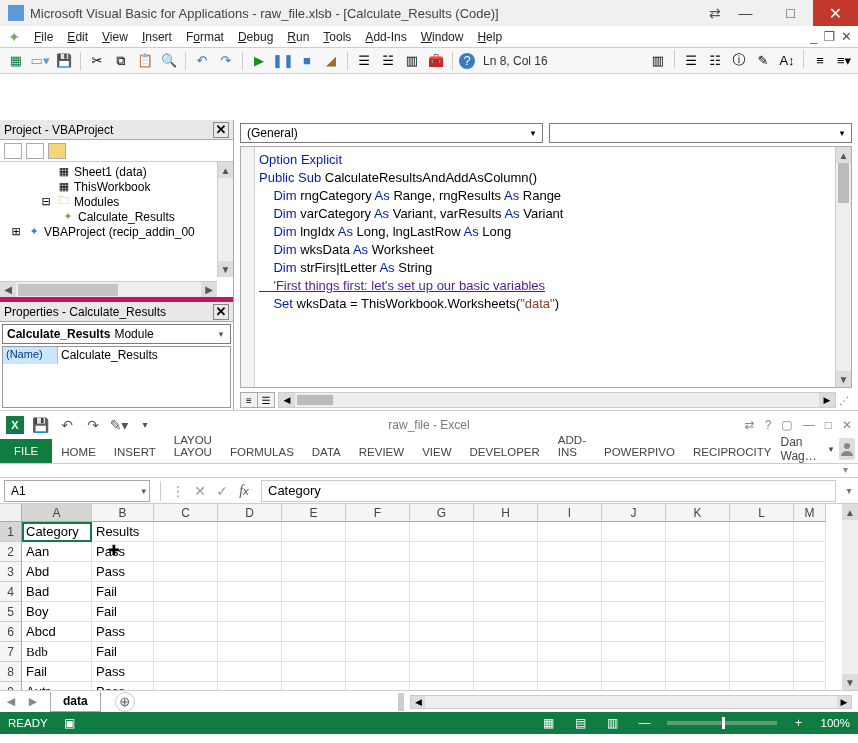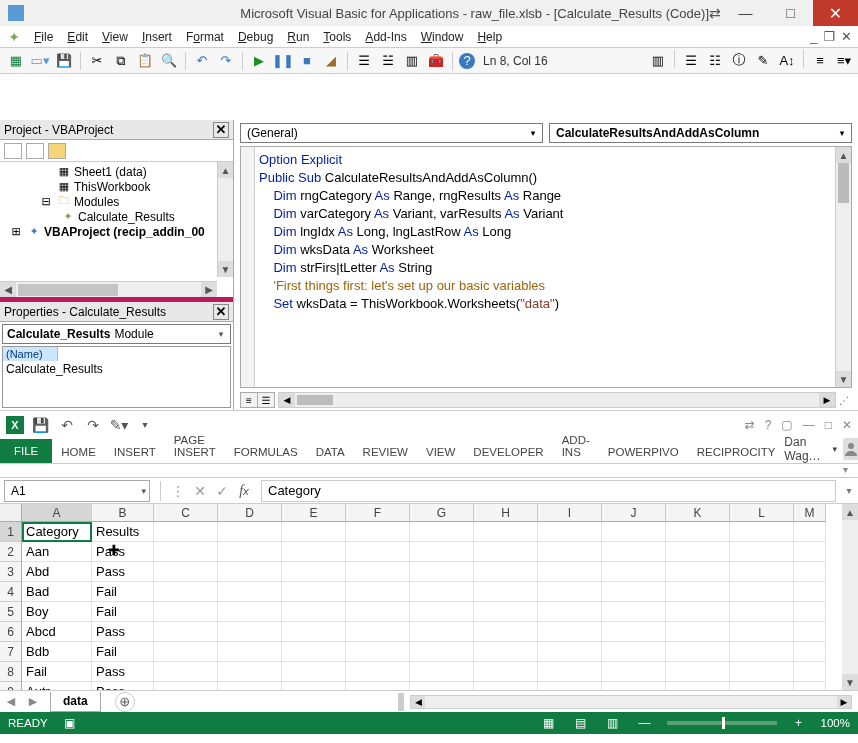--- a/index.html
+++ b/index.html
@@ -1,21 +1,21 @@
 <!DOCTYPE html>
 <html><head>
 <meta charset="utf-8">
 <style>
   * { box-sizing: border-box; font-family: "Segoe UI", Tahoma, sans-serif; }
   body { margin: 0; width: 858px; height: 743px; background: #fff; overflow: hidden; font-size: 12px; }
 
   
   .vba-titlebar { height: 26px; background: #f0f0f0; display:flex; align-items:center; padding:0 0 0 8px; }
   .vba-appicon { width:16px; height:16px; background:#5b9bd5; display:inline-block; margin-right:6px; }
-  .vba-title { flex:1; text-align:right; font-size:13px; color:#444; }
+  .vba-title { flex:1; text-align:left; font-size:13px; color:#444; }
   .vba-winbtns { display:flex; }
   .winbtn { width:45px; height:26px; display:flex; align-items:center; justify-content:center; font-size:14px; color:#444; }
   .winbtn.close { background:#c0392b; color:#fff; font-size:16px; }
   .vba-menubar { height:22px; display:flex; align-items:center; padding:0 6px; gap:0; border-bottom:1px solid #ccc; }
   .menu-lead { width:16px; height:16px; margin-right:6px; display:flex; align-items:center; justify-content:center; color:#7a5; font-size:14px; }
   .menu-item { padding:2px 8px 2px 6px; font-size:12px; color:#222; }
   .menu-item u { text-decoration:underline; }
   .vba-menubar .right { margin-left:auto; display:flex; gap:6px; font-size:13px; color:#555; }
   .vba-toolbar { height:26px; display:flex; align-items:center; padding:0 6px; gap:4px; border-bottom:1px solid #ccc; background:#f7f7f7; position:relative; }
   .tb-icon { width:20px; height:20px; display:flex; align-items:center; justify-content:center; font-size:13px; border-radius:2px; }
@@ -39,33 +39,33 @@
   .proj-scroll-x .thumb { position:absolute; top:2px; height:12px; background:#c5c5c5; }
 
   .prop-panel { border-top:5px solid #be185d; }
   .prop-combo { height:20px; margin:2px; border:1px solid #7a7a7a; display:flex; align-items:center; padding:0 4px; font-size:12px; position:relative; }
   .prop-combo .arrow { position:absolute; right:2px; top:2px; width:14px; height:14px; display:flex; align-items:center; justify-content:center; font-size:9px; color:#555; }
   .prop-tabs { display:flex; margin:2px 2px 0 2px; }
   .prop-tab { border:1px solid #999; border-bottom:none; padding:2px 8px; font-size:12px; background:#fff; }
   .prop-tab + .prop-tab { margin-left:-1px; }
   .prop-tab.active { background:#fff; }
   .prop-grid { margin:0 2px 2px 2px; border:1px solid #999; height:62px; }
-  .prop-row { display:flex; height:17px;flex-direction:column; }
+  .prop-row { display:flex; height:17px; }
   .prop-row .k { width:55px; padding:1px 3px; font-size:11px; background:#cce5ff; color:#003a7a; border-right:1px solid #bbb; }
   .prop-row .v { flex:1; padding:1px 3px; font-size:12px; }
 
   .vba-right { flex:1; display:flex; flex-direction:column; }
   .combo-row { display:flex; gap:6px; padding:3px 6px; }
   .combo { flex:1; height:20px; border:1px solid #7a7a7a; display:flex; align-items:center; padding:0 6px; font-size:12px; position:relative; background:#fff; }
   .combo .arrow { position:absolute; right:2px; top:2px; width:14px; height:14px; font-size:9px; display:flex; align-items:center; justify-content:center; }
   .code-wrap { flex:1; border:1px solid #aaa; margin:0 6px 2px 6px; position:relative; overflow:hidden; background:#fff; }
   .code-margin { position:absolute; left:0; top:0; bottom:0; width:14px; background:#f3f3f3; border-right:1px solid #ccc; }
   .code { position:absolute; left:18px; top:4px; right:18px; font-family: Consolas, monospace; font-size:13px; line-height:18px; white-space:pre; }
   .kw { color:#001e9c; }
-  .cm { color:#a16207; }
+  .cm { color:#4c1d95;text-decoration:underline; }
   .str { color:#8a3a2a; }
   .code-scroll-y { position:absolute; right:0; top:0; bottom:0; width:16px; background:#eee; border-left:1px solid #ccc; }
   .code-scroll-y .arrow { height:16px; display:flex; align-items:center; justify-content:center; font-size:10px; color:#555; background:#ddd; }
   .code-scroll-y .thumb { position:absolute; top:16px; left:2px; right:2px; height:40px; background:#bbb; }
   .code-view-btns { display:flex; gap:0; margin:0 6px 0 6px; height:20px; align-items:center; }
   .code-view-btn { width:18px; height:16px; border:1px solid #aaa; background:#f2f2f2; margin-right:-1px; display:flex; align-items:center; justify-content:center; font-size:10px; }
   .code-hscroll { flex:1; height:16px; background:#eee; border:1px solid #ccc; position:relative; margin-left:4px; }
   .code-hscroll .arrow { position:absolute; top:0; width:16px; height:14px; display:flex; align-items:center; justify-content:center; font-size:9px; background:#ddd; }
   .code-hscroll .arrow.left { left:0; }
   .code-hscroll .arrow.right { right:0; }
@@ -222,21 +222,21 @@
           <span class="tree-icon" style="color:#d5a52a">🗀</span>
           <span>Modules</span>
         </div>
       <div class="tree-row" style="padding-left:56px">
           <span class="tree-icon" style="color:#7a5">✦</span>
           <span>Calculate_Results</span>
         </div>
       <div class="tree-row" style="padding-left:4px">
           <span class="tree-icon">⊞</span>
           <span class="tree-icon" style="color:#3a7ac0">✦</span>
-          <span style="font-weight:bold;overflow:hidden">VBAProject (recip_addin_00</span>
+          <span style="font-weight:normal;overflow:hidden">VBAProject (recip_addin_00</span>
         </div>
       <div class="proj-scroll-y">
         <div class="arrow">▲</div>
         <div style="position:absolute;bottom:0;left:0;right:0" class="arrow">▼</div>
       </div>
       <div class="proj-scroll-x">
         <div class="arrow">◀</div>
         <div class="thumb" style="left:18px;width:100px"></div>
         <div class="arrow" style="margin-left:auto">▶</div>
       </div>
@@ -261,21 +261,20 @@
     </div>
   </div>
 
   <div class="vba-right">
     <div class="combo-row">
       <div class="combo">
         <span>(General)</span>
         <span class="arrow">▾</span>
       </div>
       <div class="combo">
-        <b>CalculateResultsAndAddAsColumn</b>
         <span class="arrow">▾</span>
       </div>
     </div>
     <div class="code-wrap">
       <div class="code-margin"></div>
       <div class="code" id="code-content"><div><span class="kw">Option Explicit</span></div><div><span class="kw">Public Sub </span><span>CalculateResultsAndAddAsColumn()</span></div><div><span></span></div><div>    <span class="kw">Dim </span><span>rngCategory </span><span class="kw">As </span><span>Range, rngResults </span><span class="kw">As </span><span>Range</span></div><div>    <span class="kw">Dim </span><span>varCategory </span><span class="kw">As </span><span>Variant, varResults </span><span class="kw">As </span><span>Variant</span></div><div>    <span class="kw">Dim </span><span>lngIdx </span><span class="kw">As </span><span>Long, lngLastRow </span><span class="kw">As </span><span>Long</span></div><div>    <span class="kw">Dim </span><span>wksData </span><span class="kw">As </span><span>Worksheet</span></div><div>    <span class="kw">Dim </span><span>strFirs</span><span>|</span><span>tLetter </span><span class="kw">As </span><span>String</span></div><div><span></span></div><div><span class="cm">    'First things first: let's set up our basic variables</span></div><div>    <span class="kw">Set </span><span>wksData = ThisWorkbook.Worksheets(</span><span class="str">"data"</span><span>)</span></div></div>
       <div class="code-scroll-y">
         <div class="arrow">▲</div>
         <div class="thumb"></div>
         <div class="arrow" style="position:absolute;bottom:0;left:0;right:0">▼</div>
@@ -295,36 +294,37 @@
 </div>
 
 <div style="position:relative">
   <div class="xl-qat">
     <div class="xl-appicon">X</div>
     <div class="qat-icon" style="color:#2f6fb0">💾</div>
     <div class="qat-icon">↶</div>
     <div class="qat-icon">↷</div>
     <div class="qat-icon">✎▾</div>
     <div class="qat-icon" style="font-size:10px">▾</div>
+    <span class="xl-title">raw_file - Excel</span>
     <div class="right">
       <span>⇄</span>
       <span>?</span>
       <span>▢</span>
       <span>—</span>
       <span>□</span>
       <span>✕</span>
     </div>
   </div>
 </div>
 
 <div class="xl-tabs">
   <div class="ribbon-tab file">FILE</div>
   <div class="ribbon-tab">HOME</div>
   <div class="ribbon-tab">INSERT</div>
-  <div class="ribbon-tab">PAGE INSERT</div>
+  <div class="ribbon-tab">LAYOU LAYOU</div>
   <div class="ribbon-tab">FORMULAS</div>
   <div class="ribbon-tab">DATA</div>
   <div class="ribbon-tab">REVIEW</div>
   <div class="ribbon-tab">VIEW</div>
   <div class="ribbon-tab">DEVELOPER</div>
   <div class="ribbon-tab">ADD-INS</div>
   <div class="ribbon-tab">POWERPIVO</div>
   <div class="ribbon-tab">RECIPROCITY</div>
   <div class="ribbon-user">
     <span>Dan Wag…</span>
@@ -468,21 +468,21 @@
         <div class="cell" style="width: 64px;"></div>
         <div class="cell" style="width: 64px;"></div>
         <div class="cell" style="width: 64px;"></div>
         <div class="cell" style="width: 64px;"></div>
         <div class="cell" style="width: 64px;"></div>
         <div class="cell" style="width: 64px;"></div>
         <div class="cell" style="width: 64px;"></div>
         <div class="cell" style="width: 32px;"></div>
       </div>
       <div class="cell-row">
-        <div class="cell" style="width: 70px;">Bdb</div>
+        <div class="cell" style="width: 70px; font-family: Liberation Serif, serif;">Bdb</div>
         <div class="cell" style="width: 62px;">Fail</div>
         <div class="cell" style="width: 64px;"></div>
         <div class="cell" style="width: 64px;"></div>
         <div class="cell" style="width: 64px;"></div>
         <div class="cell" style="width: 64px;"></div>
         <div class="cell" style="width: 64px;"></div>
         <div class="cell" style="width: 64px;"></div>
         <div class="cell" style="width: 64px;"></div>
         <div class="cell" style="width: 64px;"></div>
         <div class="cell" style="width: 64px;"></div>

